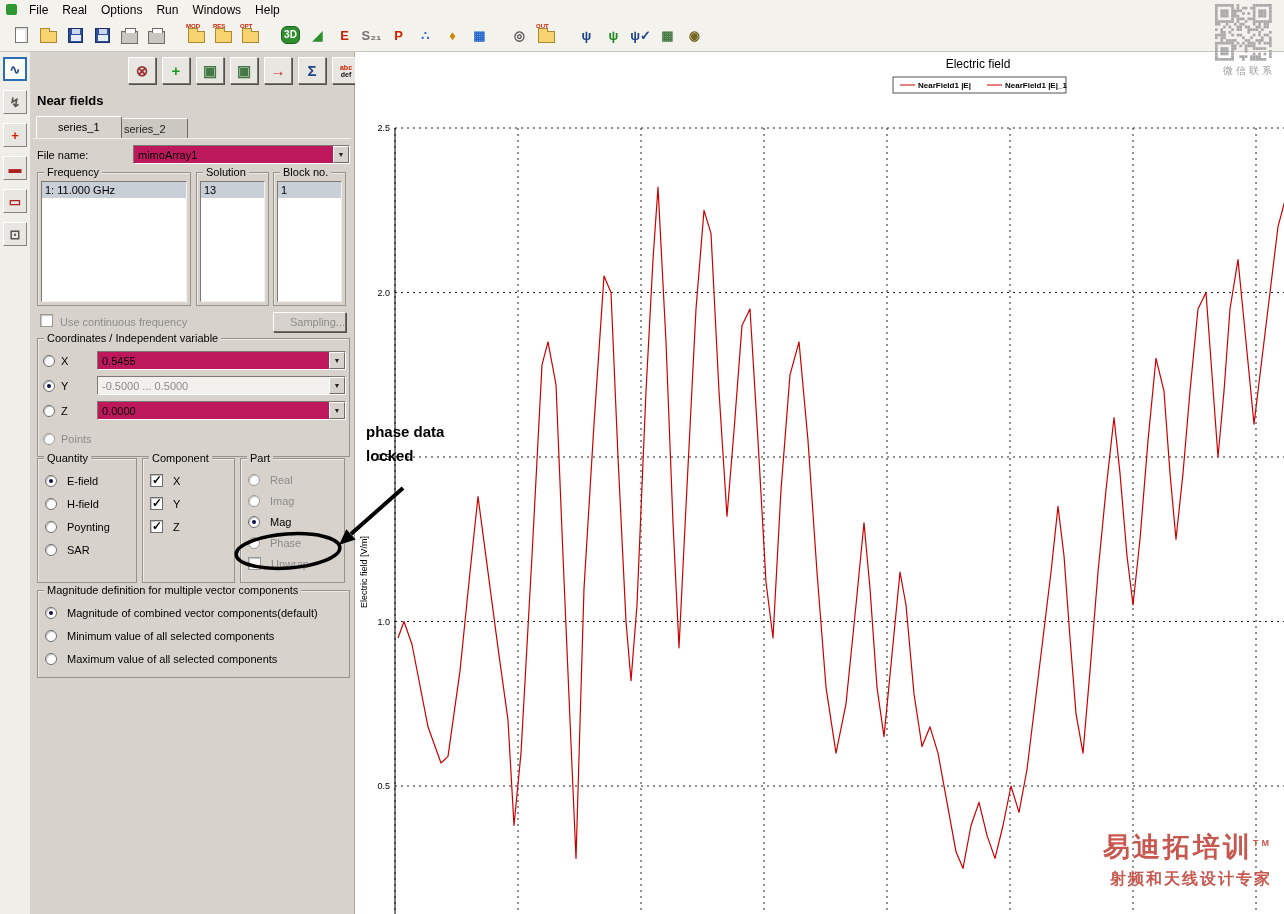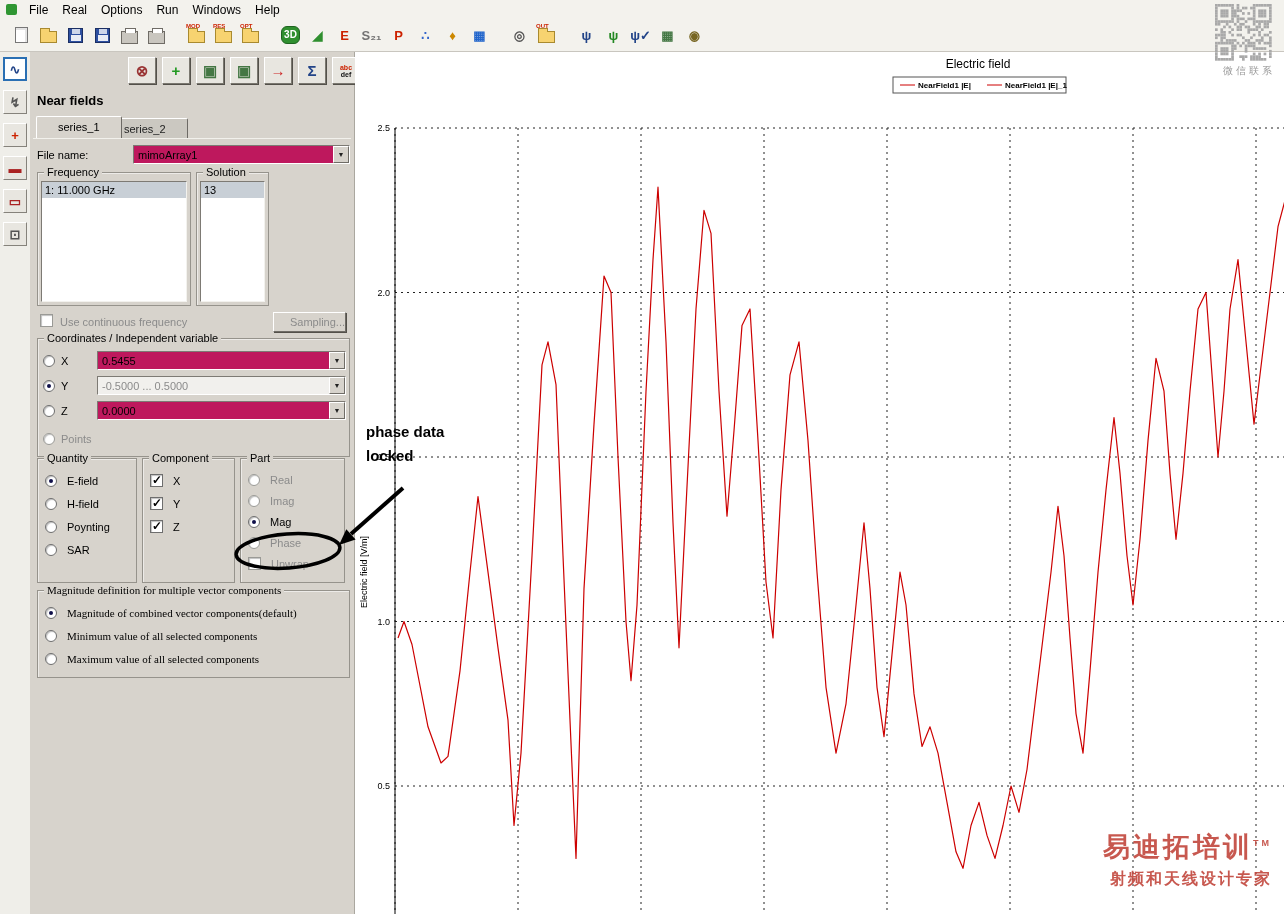--- a/index.html
+++ b/index.html
@@ -68,21 +68,21 @@
   #cont-check{position:absolute;left:10px;top:262px;}
   #cont-label{position:absolute;left:30px;top:264px;}
   #sampling-btn{position:absolute;left:243px;top:260px;width:73px;height:20px;background:#d7d3cc;border:1px solid;border-color:#fff #6f6c66 #6f6c66 #fff;box-shadow:1px 1px 0 #53504a;font-size:11px;text-align:right;line-height:18px;}
   #g-coord{left:7px;top:286px;width:313px;height:119px;}
   .coordrow{position:absolute;left:5px;width:303px;height:19px;display:flex;align-items:center;gap:6px;}
   .coordrow .rlab{width:30px;}
   .coordrow .combo{position:relative;flex:1;height:19px;}
   #g-quan{left:7px;top:406px;width:100px;height:125px;}
   #g-comp{left:112px;top:406px;width:93px;height:125px;}
   #g-part{left:210px;top:406px;width:105px;height:125px;}
-  #g-mag{left:7px;top:538px;width:313px;height:88px;font-family:Liberation Serif, serif;}
+  #g-mag{left:7px;top:538px;width:313px;height:88px;}
   .opts{position:absolute;left:2px;right:2px;top:10px;}
   .optrow{display:flex;align-items:center;gap:10px;padding-left:5px;height:23px;}
   .optrow.tight{height:21px;}
 
   
   #chart-svg{position:absolute;left:355px;top:52px;}
 
   
   #annot-text{position:absolute;left:366px;top:420px;font-size:15px;font-weight:bold;line-height:24px;z-index:51;}
   #overlay{position:absolute;left:0;top:0;pointer-events:none;z-index:50;}
@@ -250,20 +250,26 @@
   <div class="group" id="g-freq">
     <span class="gtitle">Frequency</span>
     <div class="listbox" id="freq-list">
         <div class="listitem selected">1: 11.000 GHz</div>
       </div>
   </div>
   <div class="group" id="g-sol">
     <span class="gtitle">Solution</span>
     <div class="listbox" id="sol-list">
         <div class="listitem selected">13</div>
+      </div>
+  </div>
+  <div class="group" id="g-blk">
+    <span class="gtitle">Block no.</span>
+    <div class="listbox" id="blk-list">
+        <div class="listitem selected">1</div>
       </div>
   </div>
 
   <span class="cb dis" id="cont-check"></span>
   <span class="dis-label" id="cont-label">Use continuous frequency</span>
   <div id="sampling-btn" class="dis-label">Sampling...</div>
 
   <div class="group" id="g-coord">
     <span class="gtitle">Coordinates / Independent variable</span>
     <div class="coordrow" style="top:12px;">

